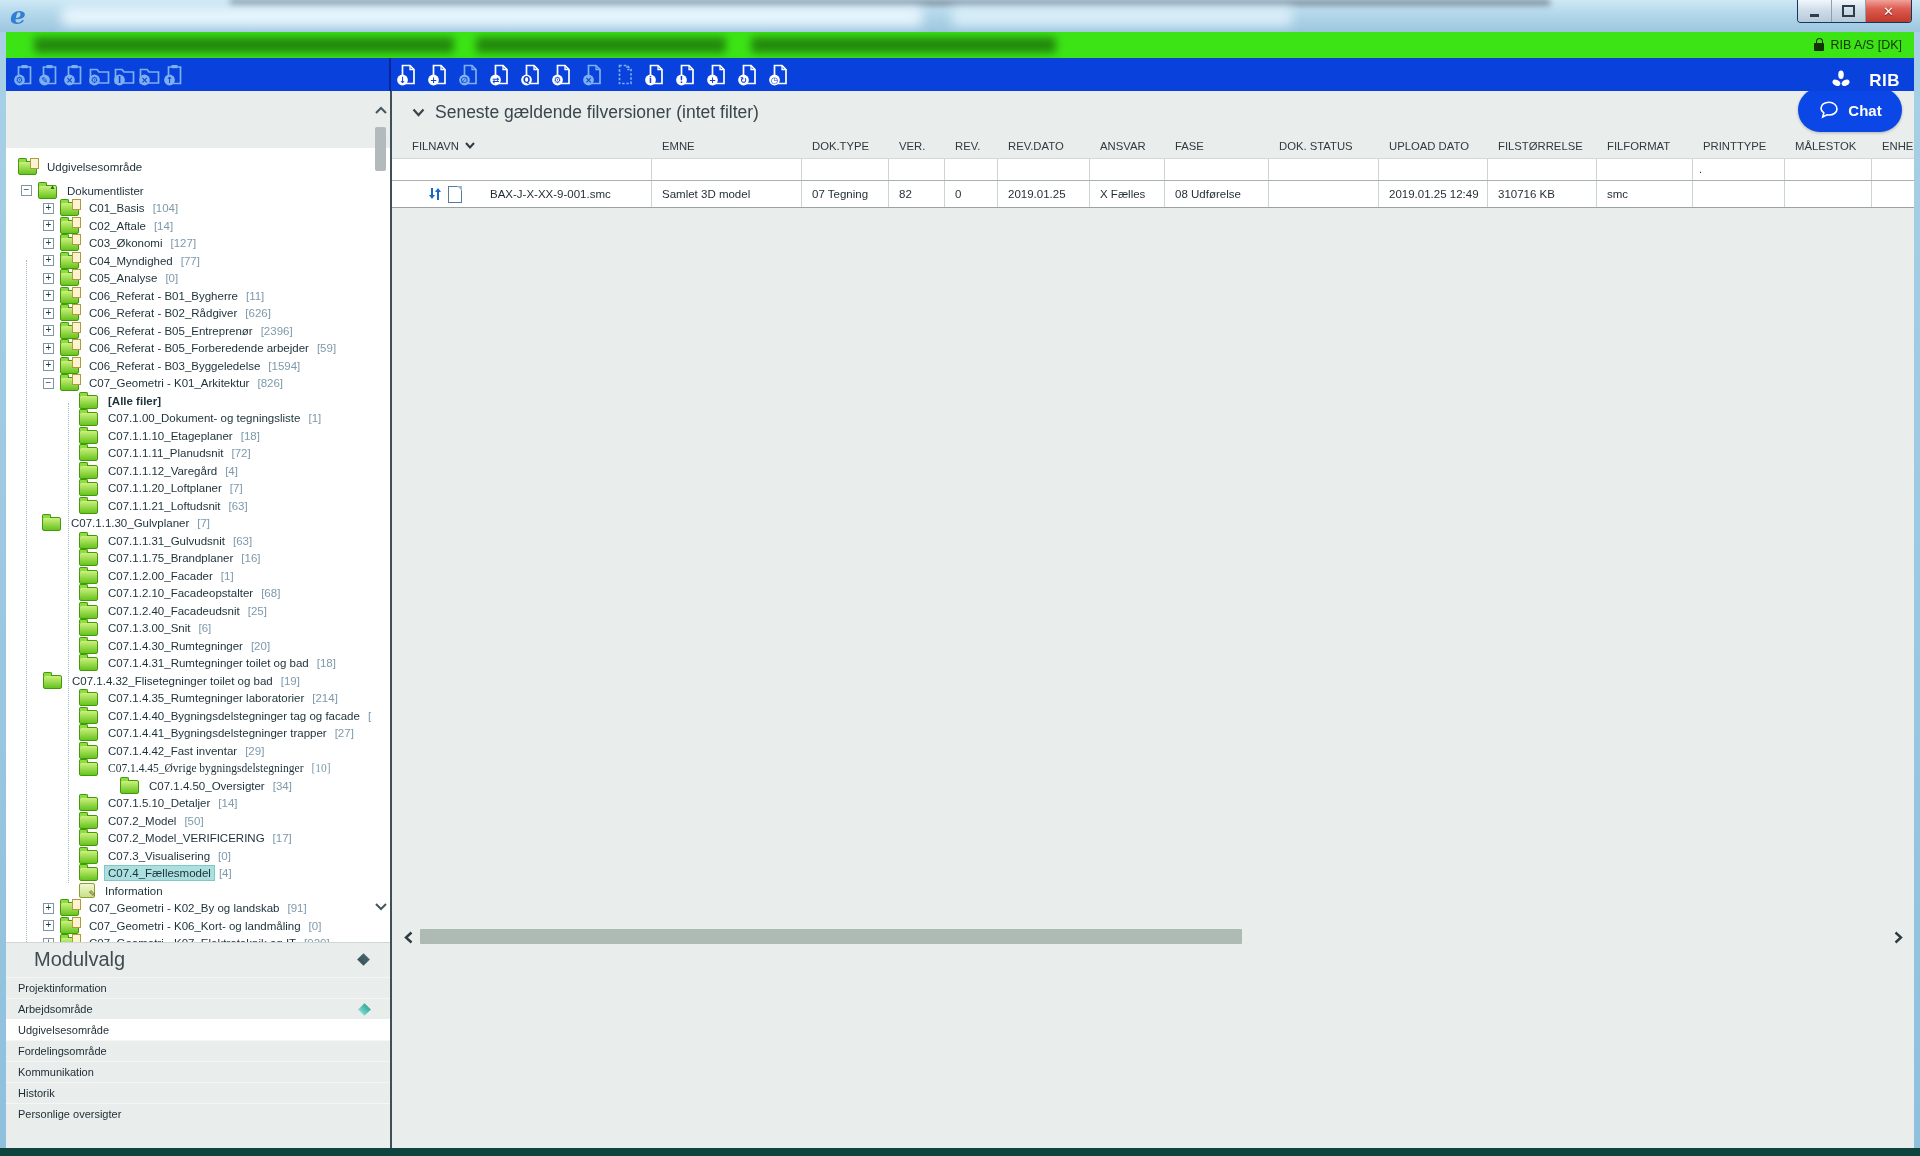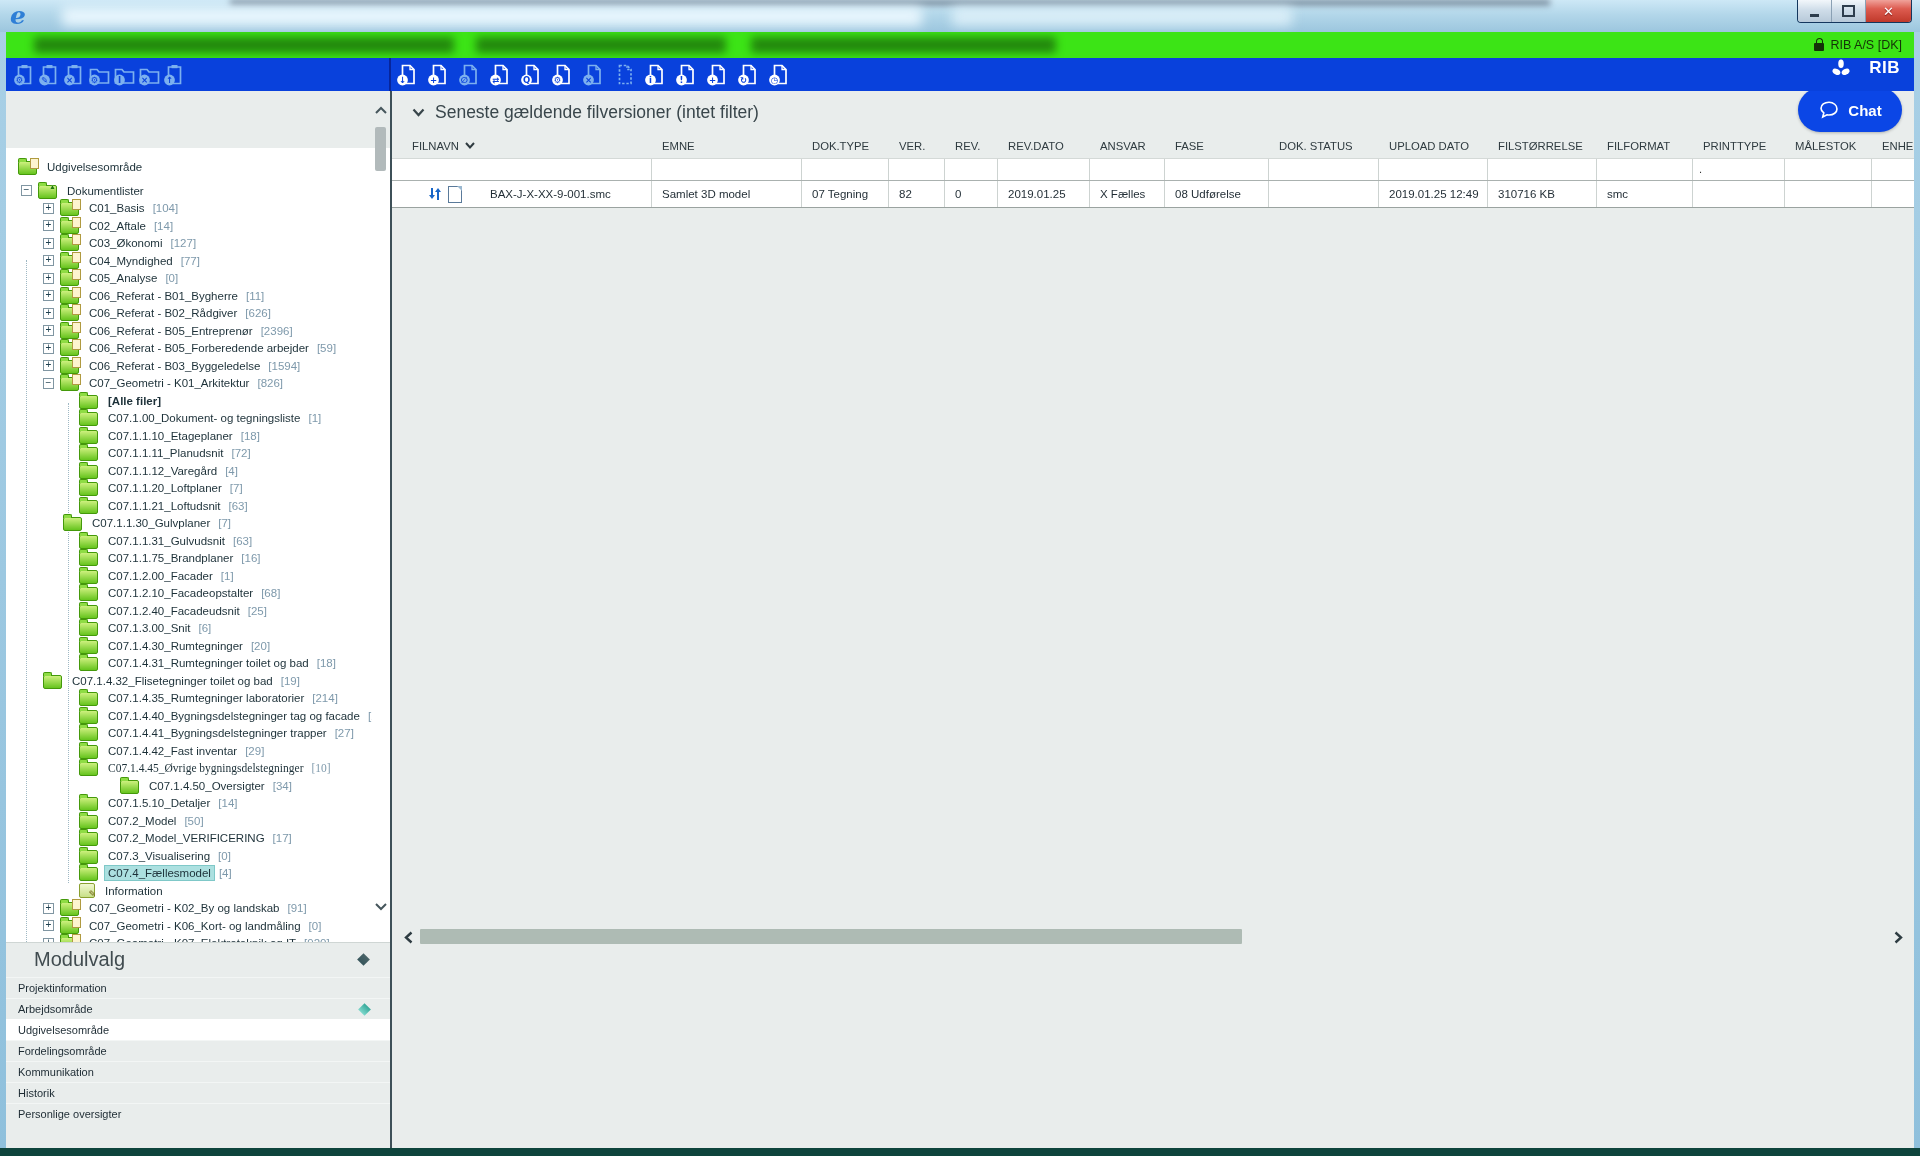--- a/index.html
+++ b/index.html
@@ -30,21 +30,21 @@
   .cert{right:12px;top:0;height:26px;display:flex;align-items:center;gap:6px;color:#143208;font-size:12.5px;}
   .lock{width:10px;height:8px;background:#143208;border-radius:1px;position:relative;margin-top:4px;}
   .lock::before{content:"";position:absolute;top:-5px;left:1.5px;width:5px;height:5px;border:1.6px solid #143208;border-bottom:none;border-radius:4px 4px 0 0;}
 
   
   .toolbar{left:6px;top:58px;width:1908px;height:33px;background:#0941dc;}
   .tb-left{left:6px;top:0;height:33px;display:flex;align-items:center;gap:1px;}
   .tb-main{left:389px;top:0;height:33px;display:flex;align-items:center;gap:7px;}
   .tb-icon{width:24px;height:26px;display:flex;align-items:center;justify-content:center;cursor:pointer;}
   .tb-sep{left:383px;top:0;width:2px;height:33px;background:#07259c;}
-  .rib-logo{right:14px;top:0;height:33px;display:flex;align-items:flex-start;gap:17px;color:#fff;}
+  .rib-logo{right:14px;top:0;height:33px;display:flex;align-items:flex-end;gap:17px;color:#fff;}
   .rib-text{font-size:17px;font-weight:bold;letter-spacing:.5px;}
 
   
   .content{left:6px;top:91px;width:1908px;height:1057px;background:#e9edec;overflow:hidden;}
   .v-divider{left:384px;top:0;width:2px;height:1057px;background:#3e5058;}
 
   
   .sidebar{left:0;top:0;width:384px;height:1057px;background:#fff;overflow:hidden;}
   .sidebar-top{left:0;top:0;width:384px;height:57px;background:#e9edec;}
   .tree-scroll{left:366px;top:0;width:18px;height:851px;}
@@ -420,21 +420,21 @@
         <div class="trow" style="padding-left: 73px;">
           <span class="fi"></span>
           <span class="tlabel">C07.1.1.20_Loftplaner</span>
           <span class="tcount">[7]</span>
         </div>
         <div class="trow" style="padding-left: 73px;">
           <span class="fi"></span>
           <span class="tlabel">C07.1.1.21_Loftudsnit</span>
           <span class="tcount">[63]</span>
         </div>
-        <div class="trow" style="padding-left: 57px;">
+        <div class="trow" style="padding-left: 36px;">
           <span class="fi"></span>
           <span class="tlabel">C07.1.1.30_Gulvplaner</span>
           <span class="tcount">[7]</span>
         </div>
         <div class="trow" style="padding-left: 73px;">
           <span class="fi"></span>
           <span class="tlabel">C07.1.1.31_Gulvudsnit</span>
           <span class="tcount">[63]</span>
         </div>
         <div class="trow" style="padding-left: 73px;">

